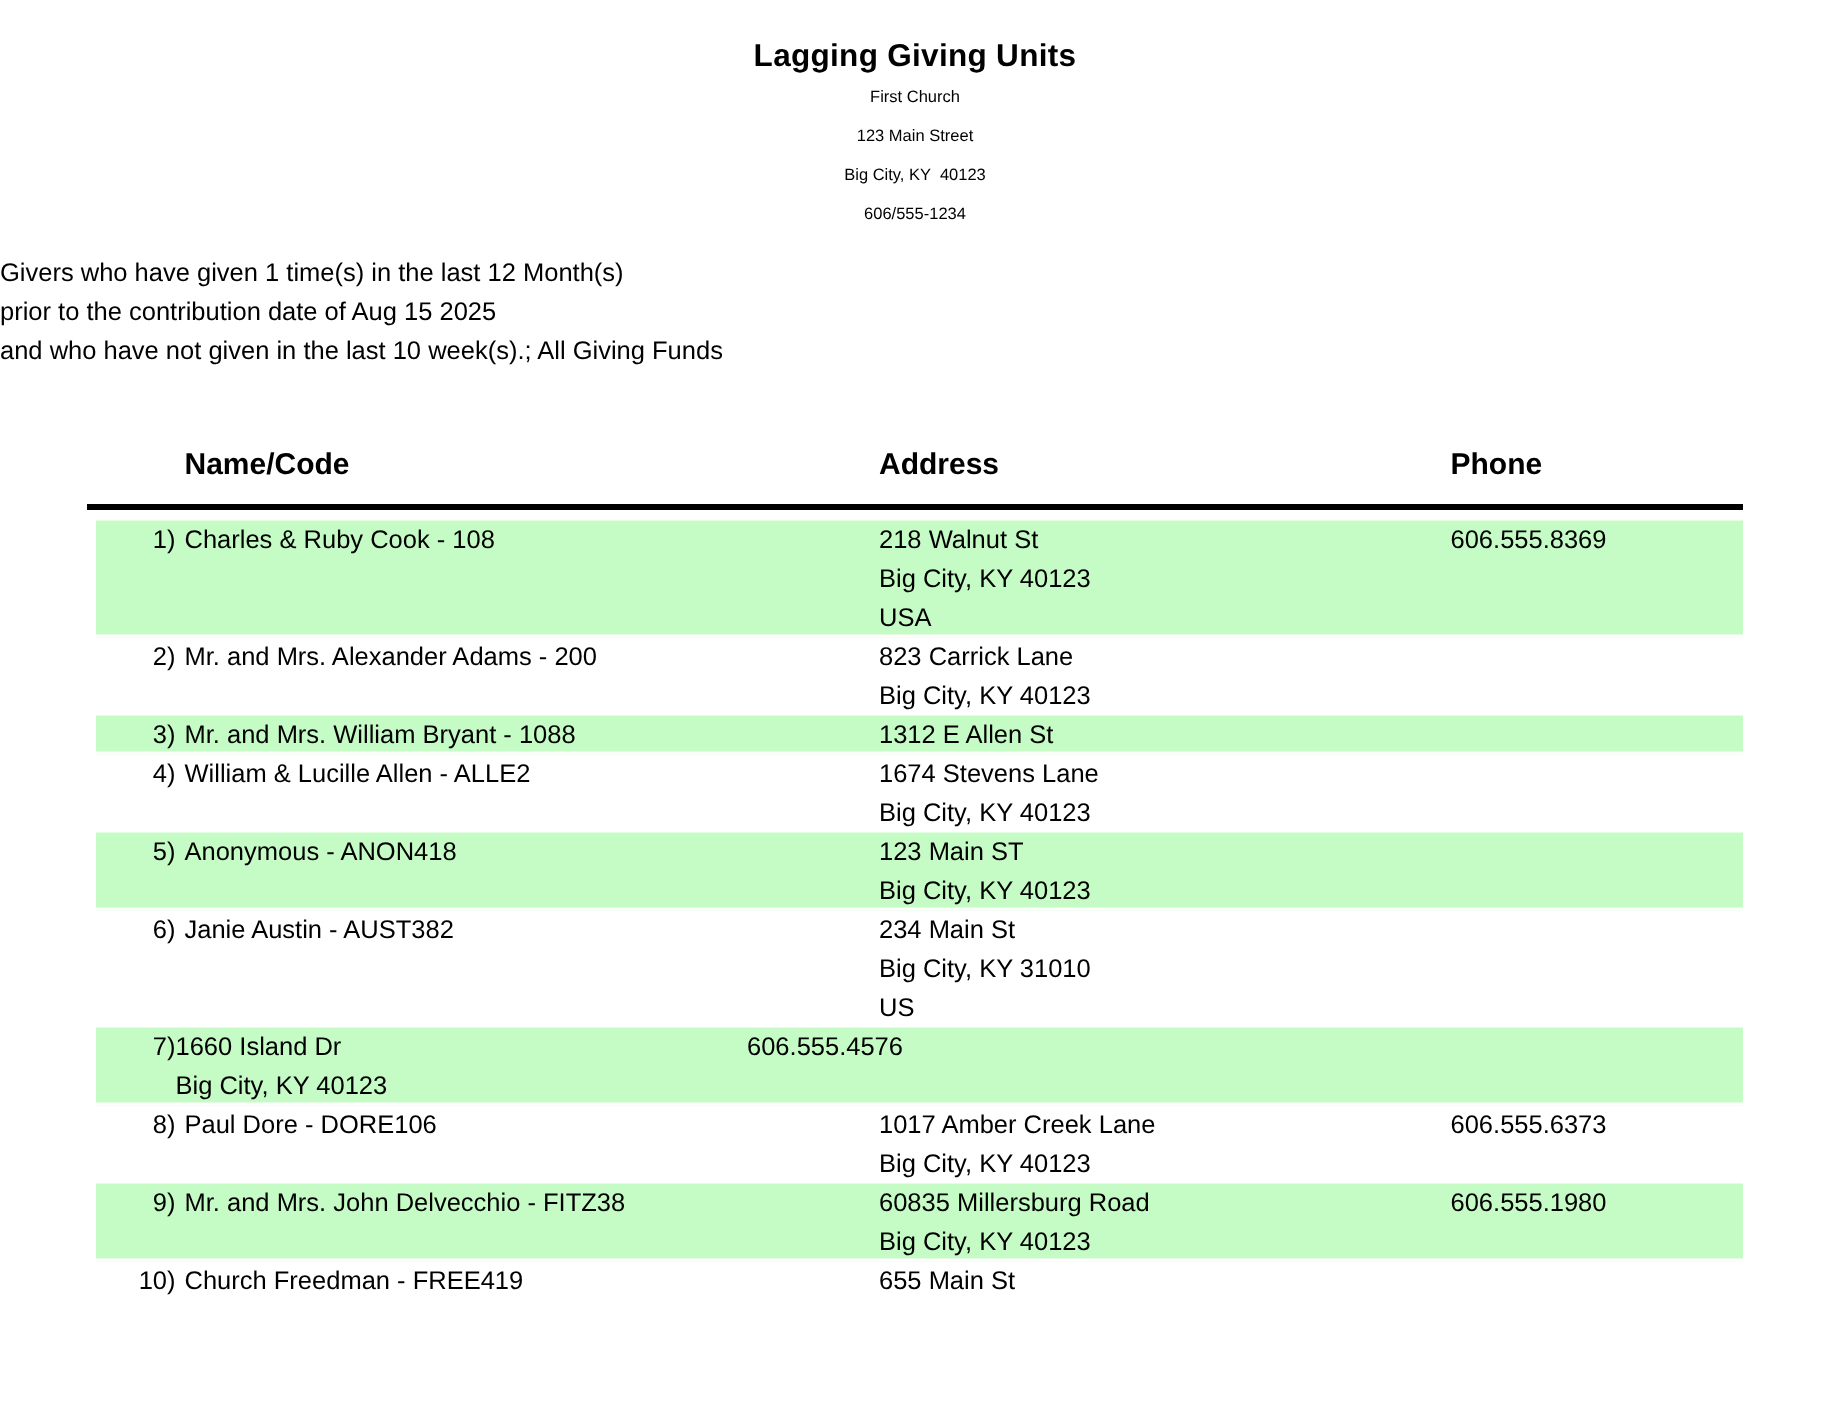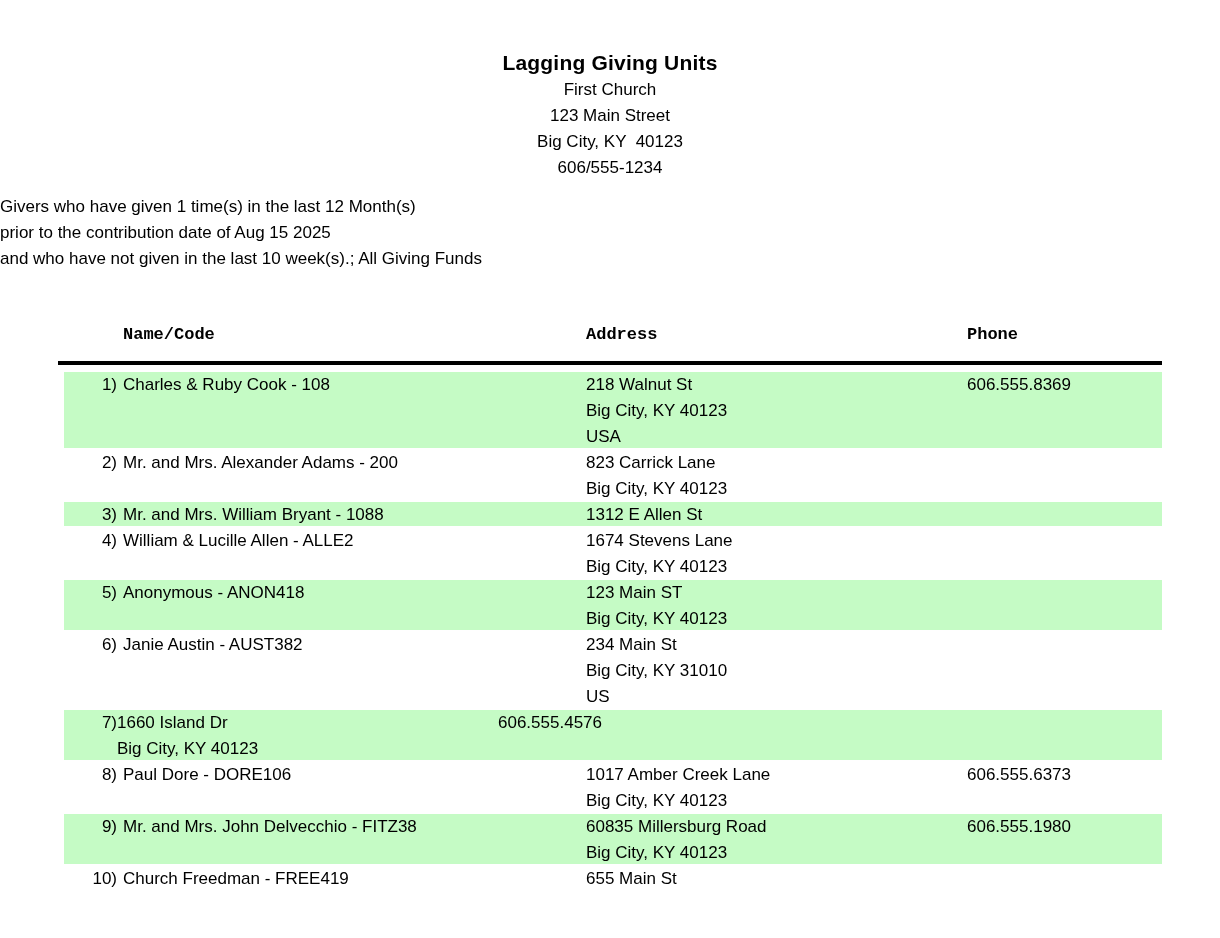--- a/index.html
+++ b/index.html
@@ -3,35 +3,34 @@
 <meta charset="utf-8">
 <style>
   * { margin: 0; padding: 0; box-sizing: content-box; }
   html, body {
     width: 1220px; height: 938px;
     background: #ffffff;
     color: #000000;
     font-family: "Liberation Sans", sans-serif;
     overflow: hidden;
   }
-  .report-header { text-align: center; padding-top: 49px; }
+  .report-header { text-align: center; padding-top: 24px; }
   .report-title { font-size: 21px; font-weight: bold; line-height: 28px; letter-spacing: 0.2px; }
-  .org-line { font-size: 17px; line-height: 26px; white-space: pre-wrap; }
+  .org-line { font-size: 11px; line-height: 26px; white-space: pre-wrap; }
   .criteria-block { text-align: left; margin-top: 13px; }
   .criteria-line { font-size: 17px; line-height: 26px; }
 
   .table-header {
     display: flex;
     margin-left: 64px;
     width: 1098px;
     margin-top: 50px;
-    font-size: 17px;
+    font-size: 20px;
     line-height: 26px;
     font-weight: bold;
-    font-family: Liberation Mono, monospace;
   }
   .rule {
     height: 4px;
     background: #000000;
     width: 1104px;
     margin: 13px 0 7px 58px;
   }
   .row {
     display: flex;
     margin-left: 64px;

